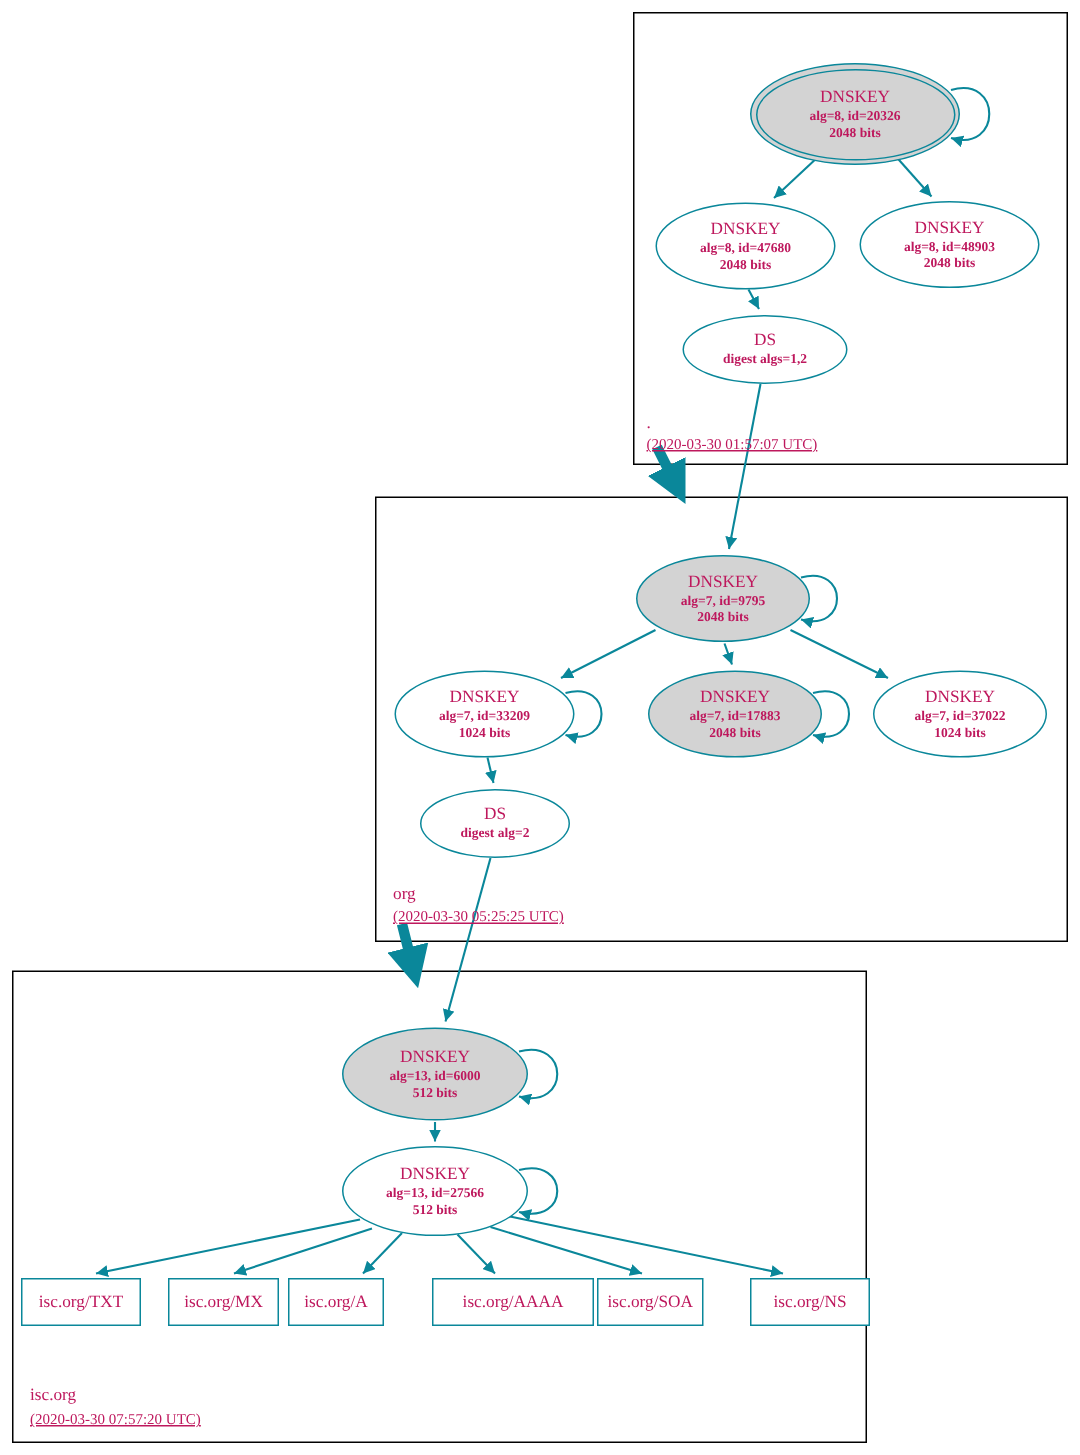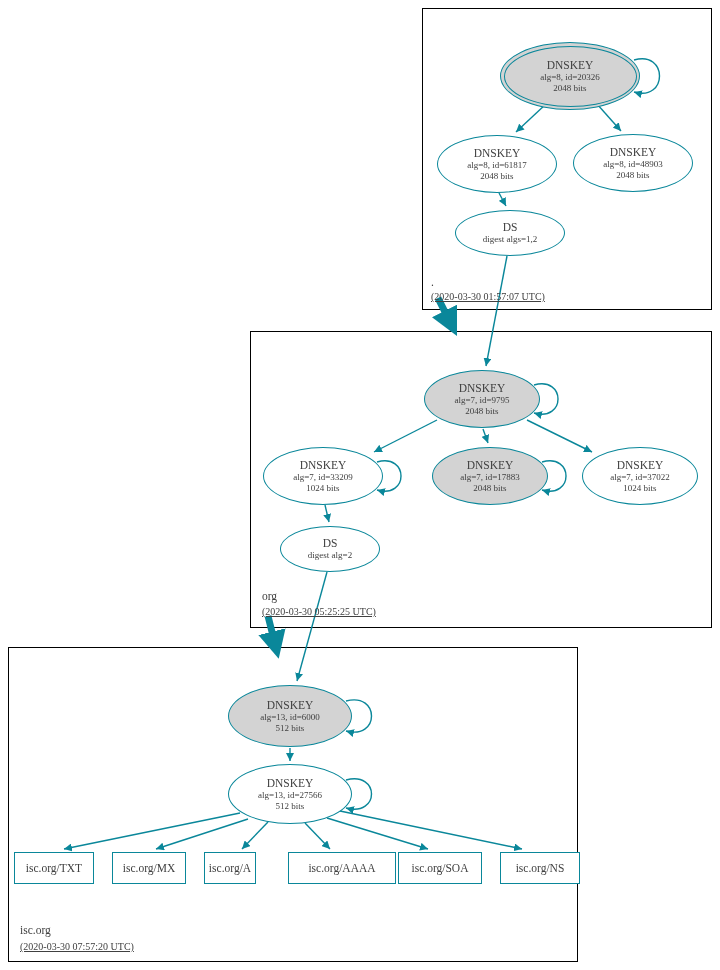--- a/index.html
+++ b/index.html
@@ -1,37 +1,37 @@
 <!DOCTYPE html>
 <html><head>
 <meta charset="utf-8">
 <style>
   html,body{margin:0;padding:0;background:#ffffff;}
   .canvas{
     position:relative;width:720px;height:970px;background:#ffffff;
-    font-family:"Liberation Serif", serif;color:#404040;overflow:hidden;
+    font-family:"Liberation Serif", serif;color:#be185d;overflow:hidden;
   }
   .zone-box{
     position:absolute;border:1px solid #000;background:transparent;
     box-sizing:border-box;z-index:0;
   }
   .edges{position:absolute;left:0;top:0;z-index:1;}
   .node{
     position:absolute;z-index:2;box-sizing:border-box;
     border:1.4px solid #0a879a;border-radius:50%;background:#ffffff;
     display:flex;flex-direction:column;align-items:center;justify-content:center;
     text-align:center;line-height:1.18;
   }
   .node.gray{background:#d3d3d3;}
   .node.double::before{
     content:"";position:absolute;inset:2.5px;border:1.4px solid #0a879a;
     border-radius:50%;pointer-events:none;
   }
   .nt{font-size:11.5px;}
-  .nd{font-size:9px;}
+  .nd{font-size:9px;font-weight:bold;}
   .rrset{
     position:absolute;z-index:2;box-sizing:border-box;height:32px;
     border:1.4px solid #0a879a;background:#ffffff;
     display:flex;align-items:center;justify-content:center;
     font-size:11.5px;text-align:right;
   }
   .zone-label{position:absolute;z-index:2;font-size:11.5px;}
   .zone-ts{position:absolute;z-index:2;font-size:10px;text-decoration:underline;}
 </style>
 </head>
@@ -82,21 +82,21 @@
     <path d="M340,811 L522,849" stroke="#0a879a" stroke-width="1.4" fill="none" marker-end="url(#arw)"></path>
   </svg>
 
   <div class="node gray double" style="left:500px;top:42px;width:140px;height:68px">
     <span class="nt">DNSKEY</span>
     <span class="nd">alg=8, id=20326</span>
     <span class="nd">2048 bits</span>
   </div>
   <div class="node" style="left:437px;top:135px;width:120px;height:58px">
     <span class="nt">DNSKEY</span>
-    <span class="nd">alg=8, id=61817</span>
+    <span class="nd">alg=8, id=47680</span>
     <span class="nd">2048 bits</span>
   </div>
   <div class="node" style="left:573px;top:134px;width:120px;height:58px">
     <span class="nt">DNSKEY</span>
     <span class="nd">alg=8, id=48903</span>
     <span class="nd">2048 bits</span>
   </div>
   <div class="node" style="left:455px;top:210px;width:110px;height:46px">
     <span class="nt">DS</span>
     <span class="nd">digest algs=1,2</span>
@@ -137,21 +137,21 @@
     <span class="nd">512 bits</span>
   </div>
   <div class="node" style="left:228px;top:764px;width:124px;height:60px">
     <span class="nt">DNSKEY</span>
     <span class="nd">alg=13, id=27566</span>
     <span class="nd">512 bits</span>
   </div>
 
   <div class="rrset" style="left:14px;top:852px;width:80px">isc.org/TXT</div>
   <div class="rrset" style="left:112px;top:852px;width:74px">isc.org/MX</div>
-  <div class="rrset" style="left:204px;top:852px;width:52px">isc.org/A</div>
+  <div class="rrset" style="left:192px;top:852px;width:64px">isc.org/A</div>
   <div class="rrset" style="left:288px;top:852px;width:108px">isc.org/AAAA</div>
-  <div class="rrset" style="left:398px;top:852px;width:84px">isc.org/SOA</div>
+  <div class="rrset" style="left:398px;top:852px;width:71px">isc.org/SOA</div>
   <div class="rrset" style="left:500px;top:852px;width:80px">isc.org/NS</div>
 
   <div class="zone-label" style="left:20px;top:924px">isc.org</div>
   <div class="zone-ts" style="left:20px;top:941px">(2020-03-30 07:57:20 UTC)</div>
 
 </div>
 
 </body></html>

